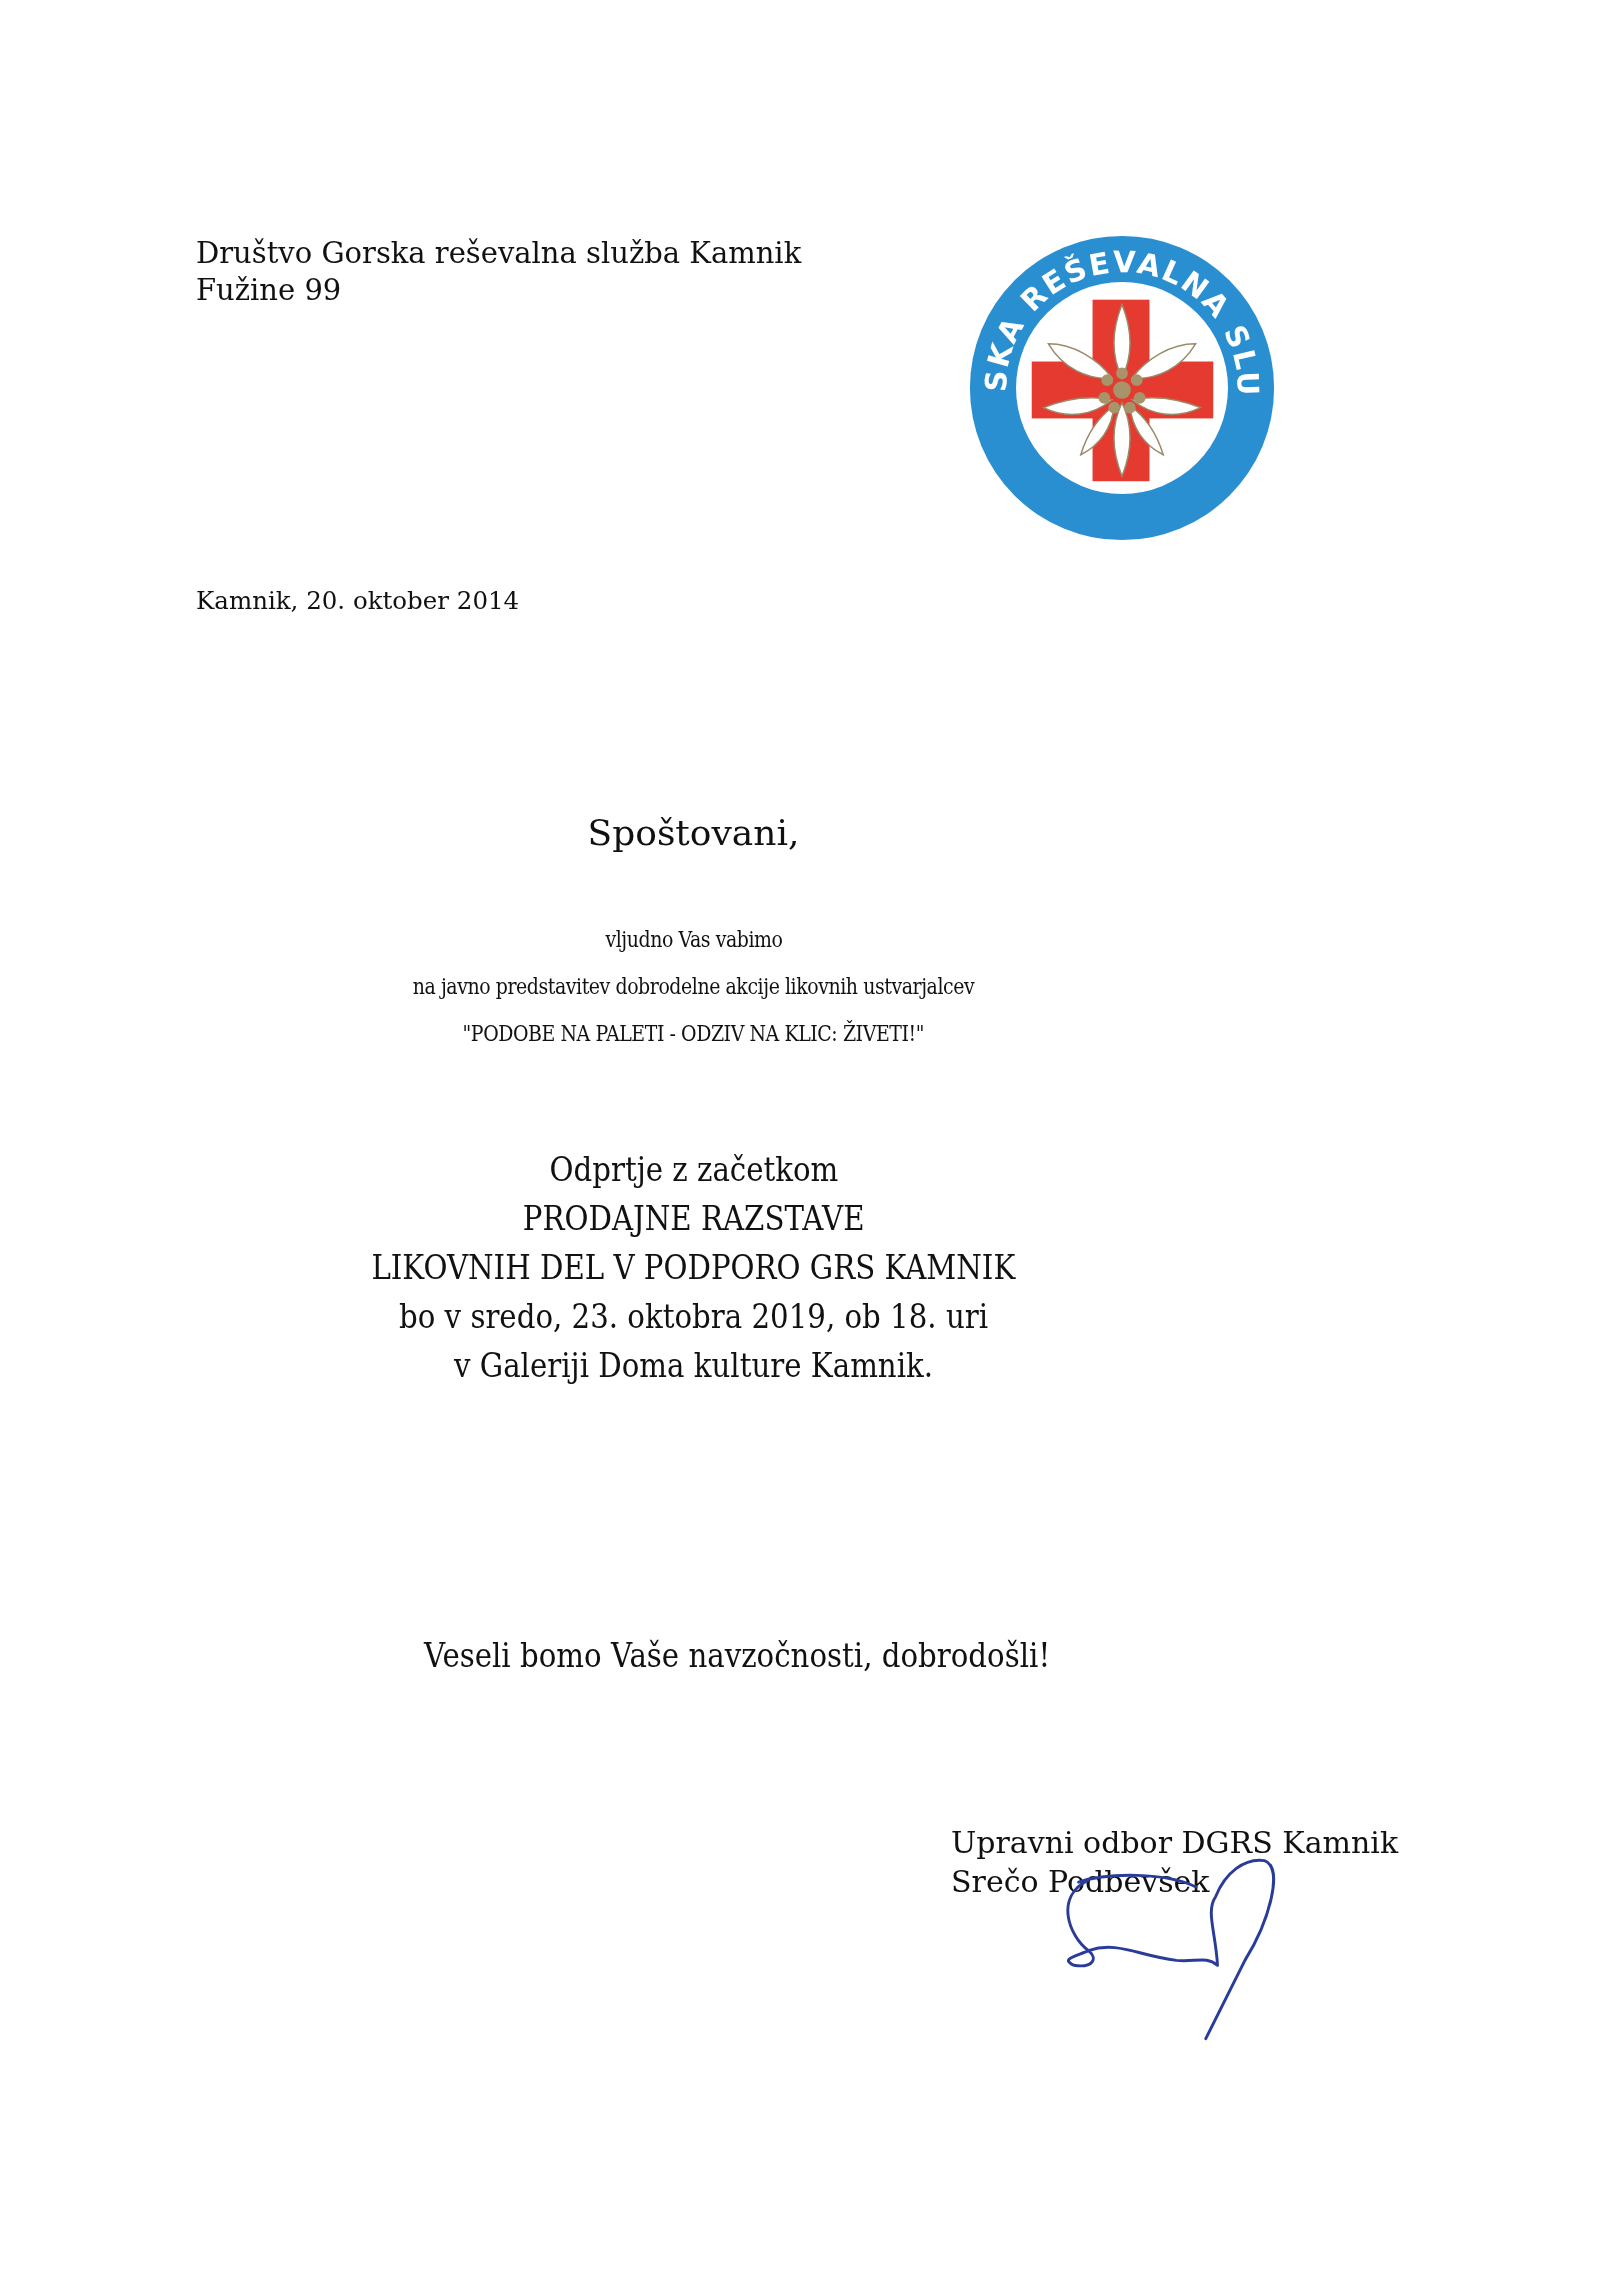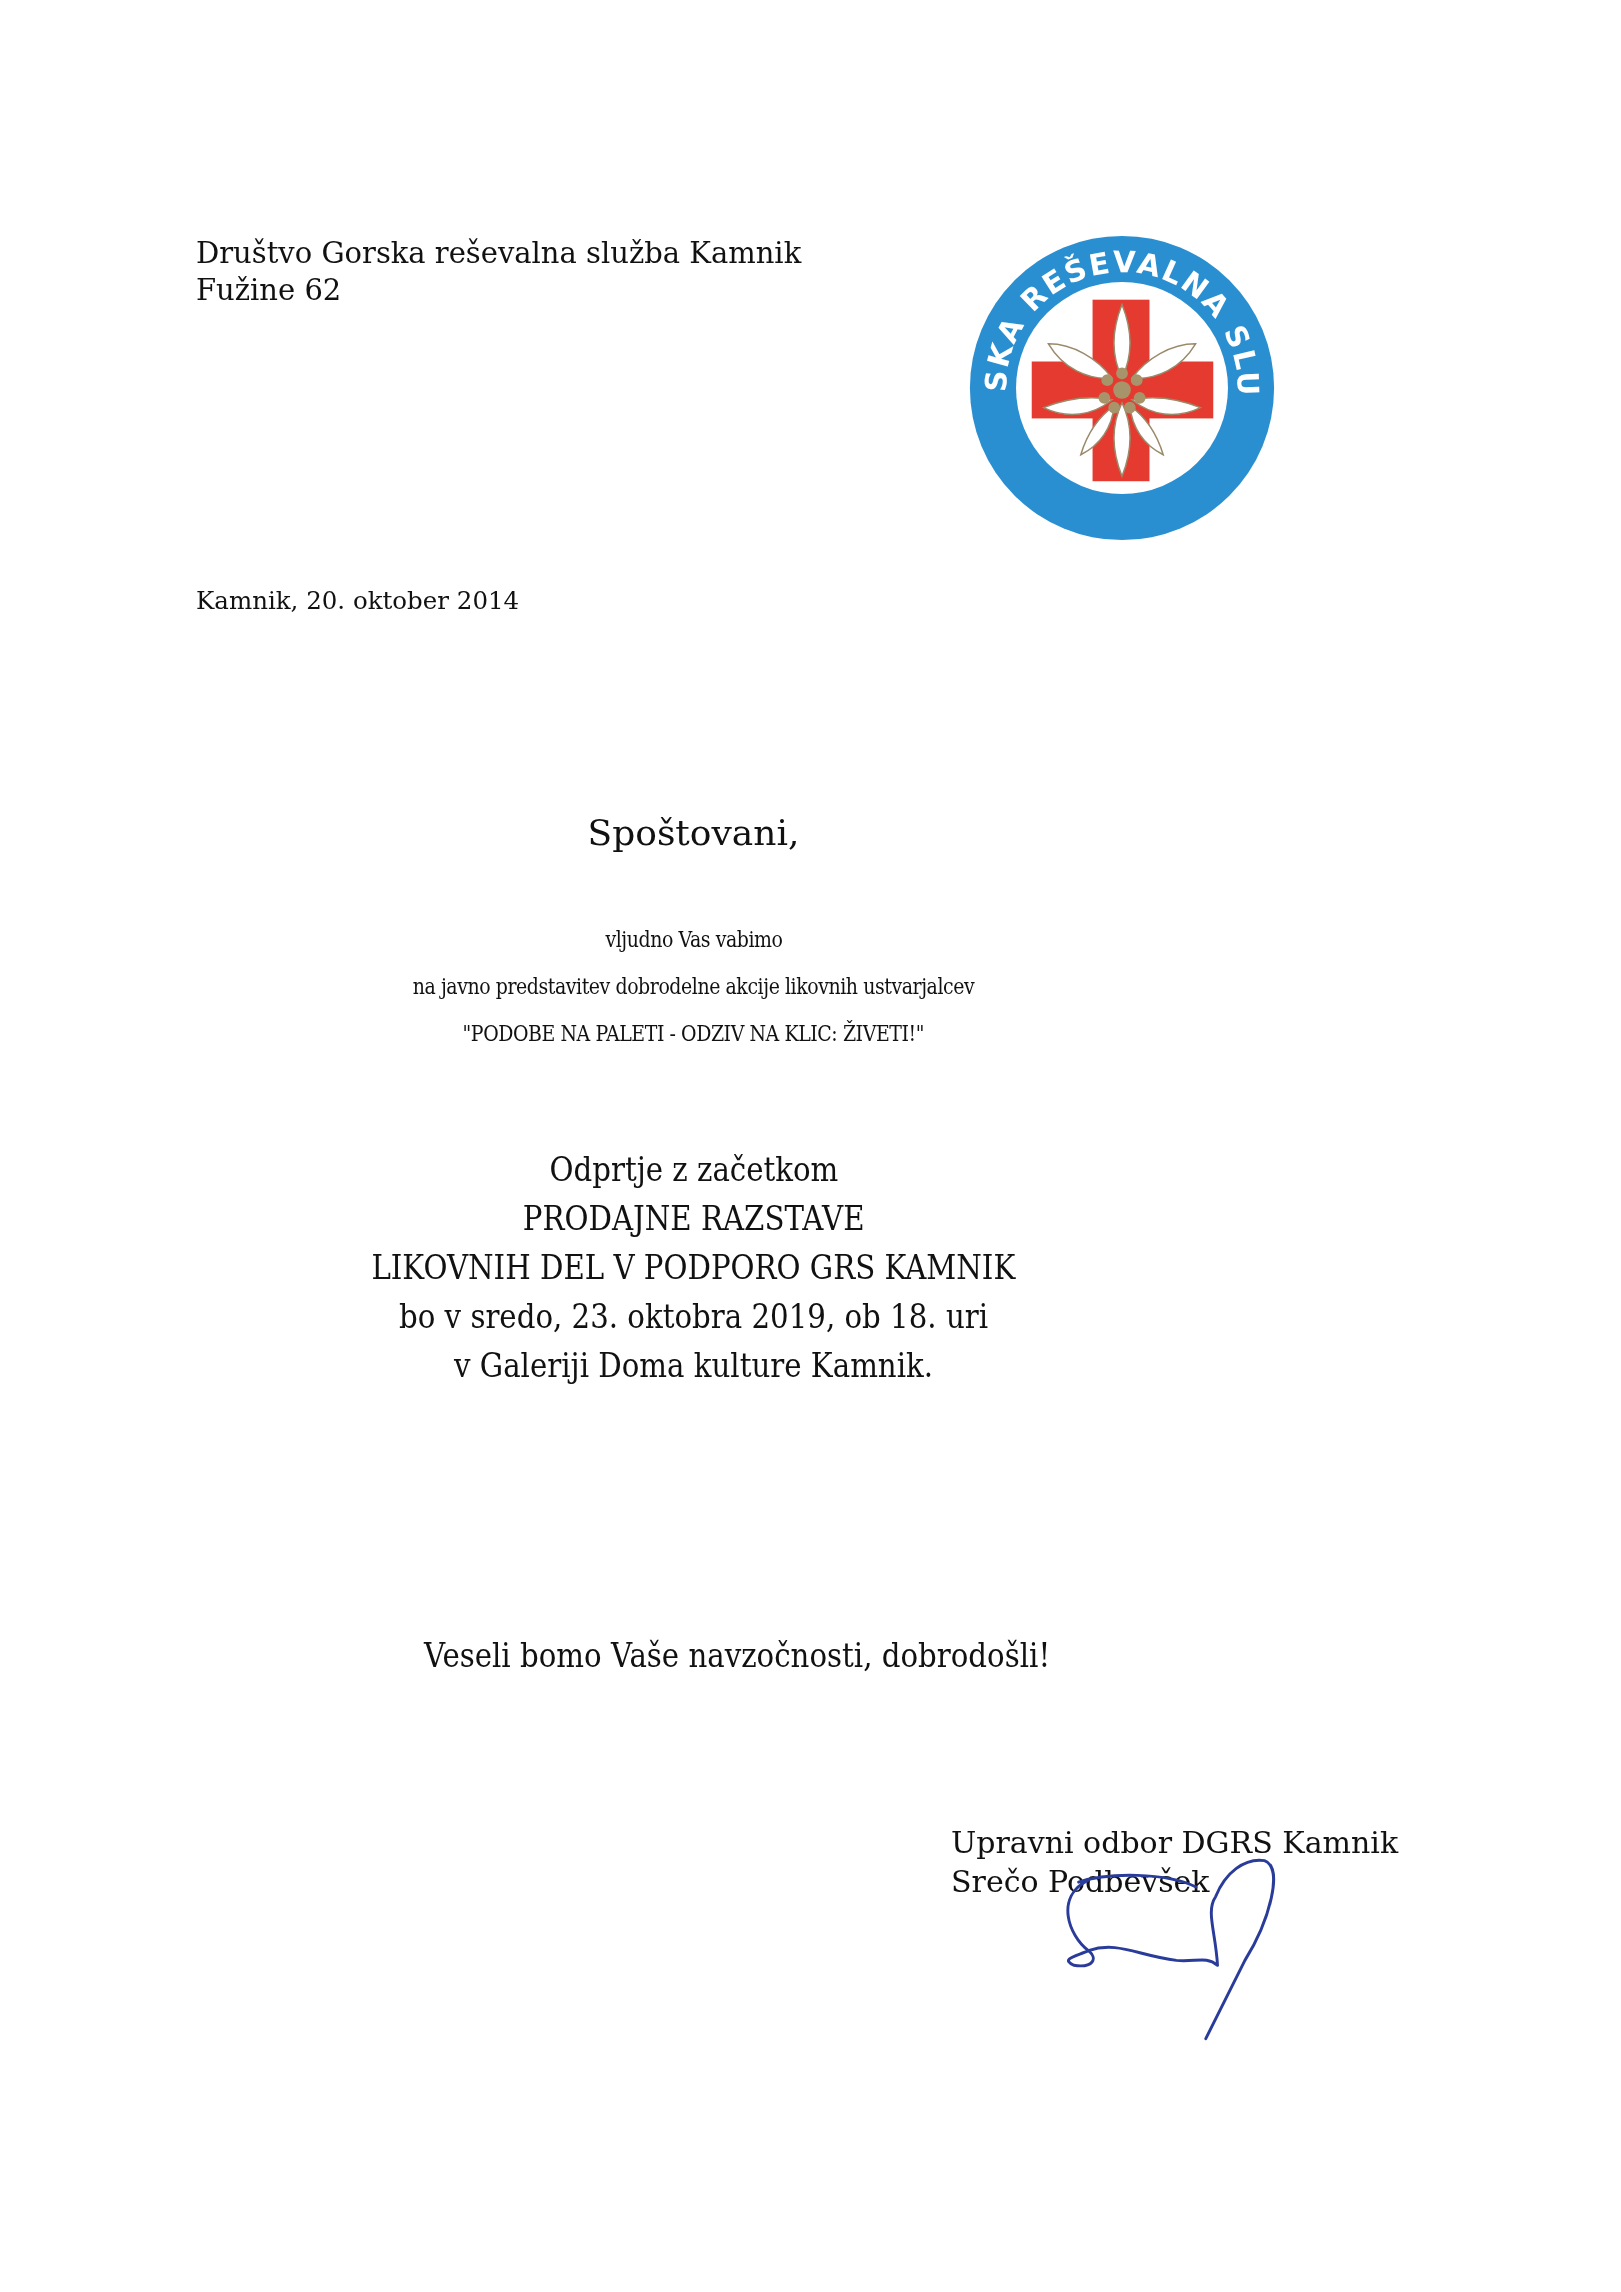--- a/index.html
+++ b/index.html
@@ -20,21 +20,21 @@
     .closing .narrow { transform: scaleX(0.86); display: inline-block; }
     .signoff { position: absolute; left: 951px; top: 1823px; font-size: 30px; line-height: 39px; text-align: left; width: 490px; }
     .signoff div { white-space: nowrap; }
     .signature { position: absolute; left: 1049px; top: 1843px; width: 294px; height: 225px; }
   </style>
 </head>
 <body>
 
 <div class="sender it">
   <div>Društvo Gorska reševalna služba Kamnik</div>
-  <div>Fužine 62</div>
+  <div>Fužine 99</div>
 </div>
 
 <div class="logo">
   <svg width="314" height="314" viewBox="0 0 320 320">
     <defs>
       <path id="arcTop" d="M 42 160 A 118 118 0 0 1 278 160"></path>
       <path id="arcBot" d="M 62 175 A 100 100 0 0 0 258 175"></path>
     </defs>
     <circle cx="160" cy="160" r="155" fill="#2a8fd1"></circle>
     <circle cx="160" cy="160" r="108" fill="#ffffff"></circle>

